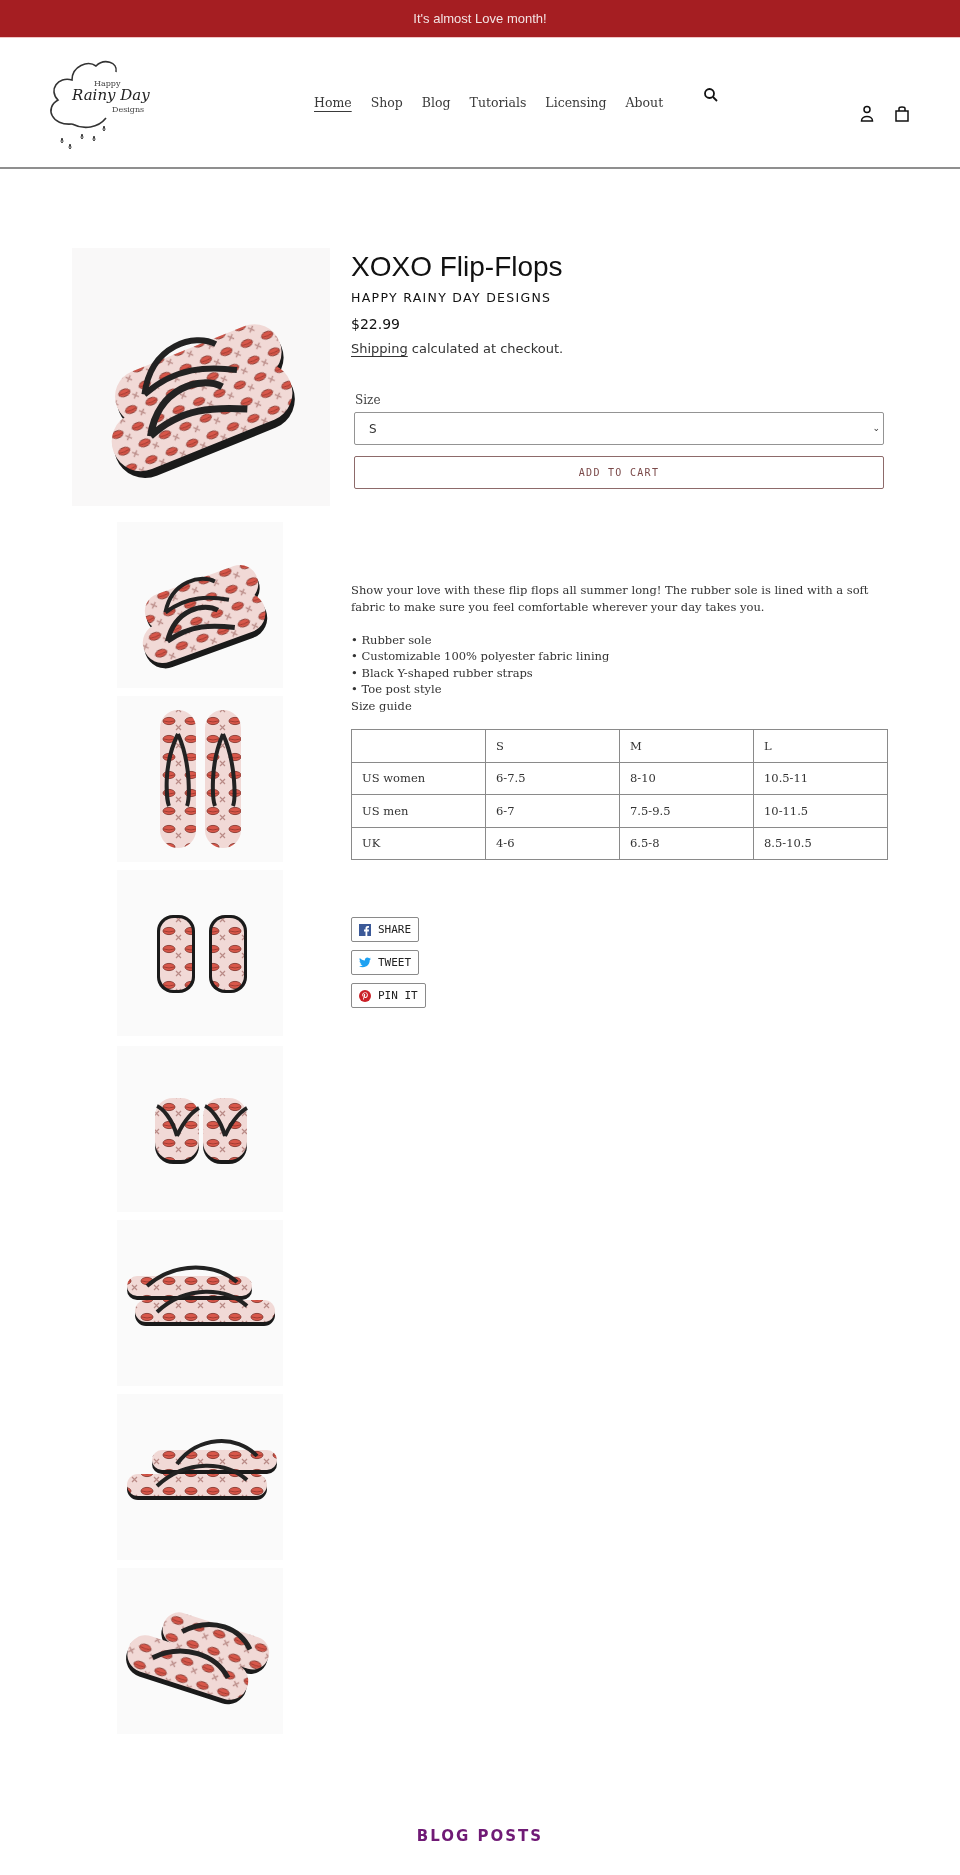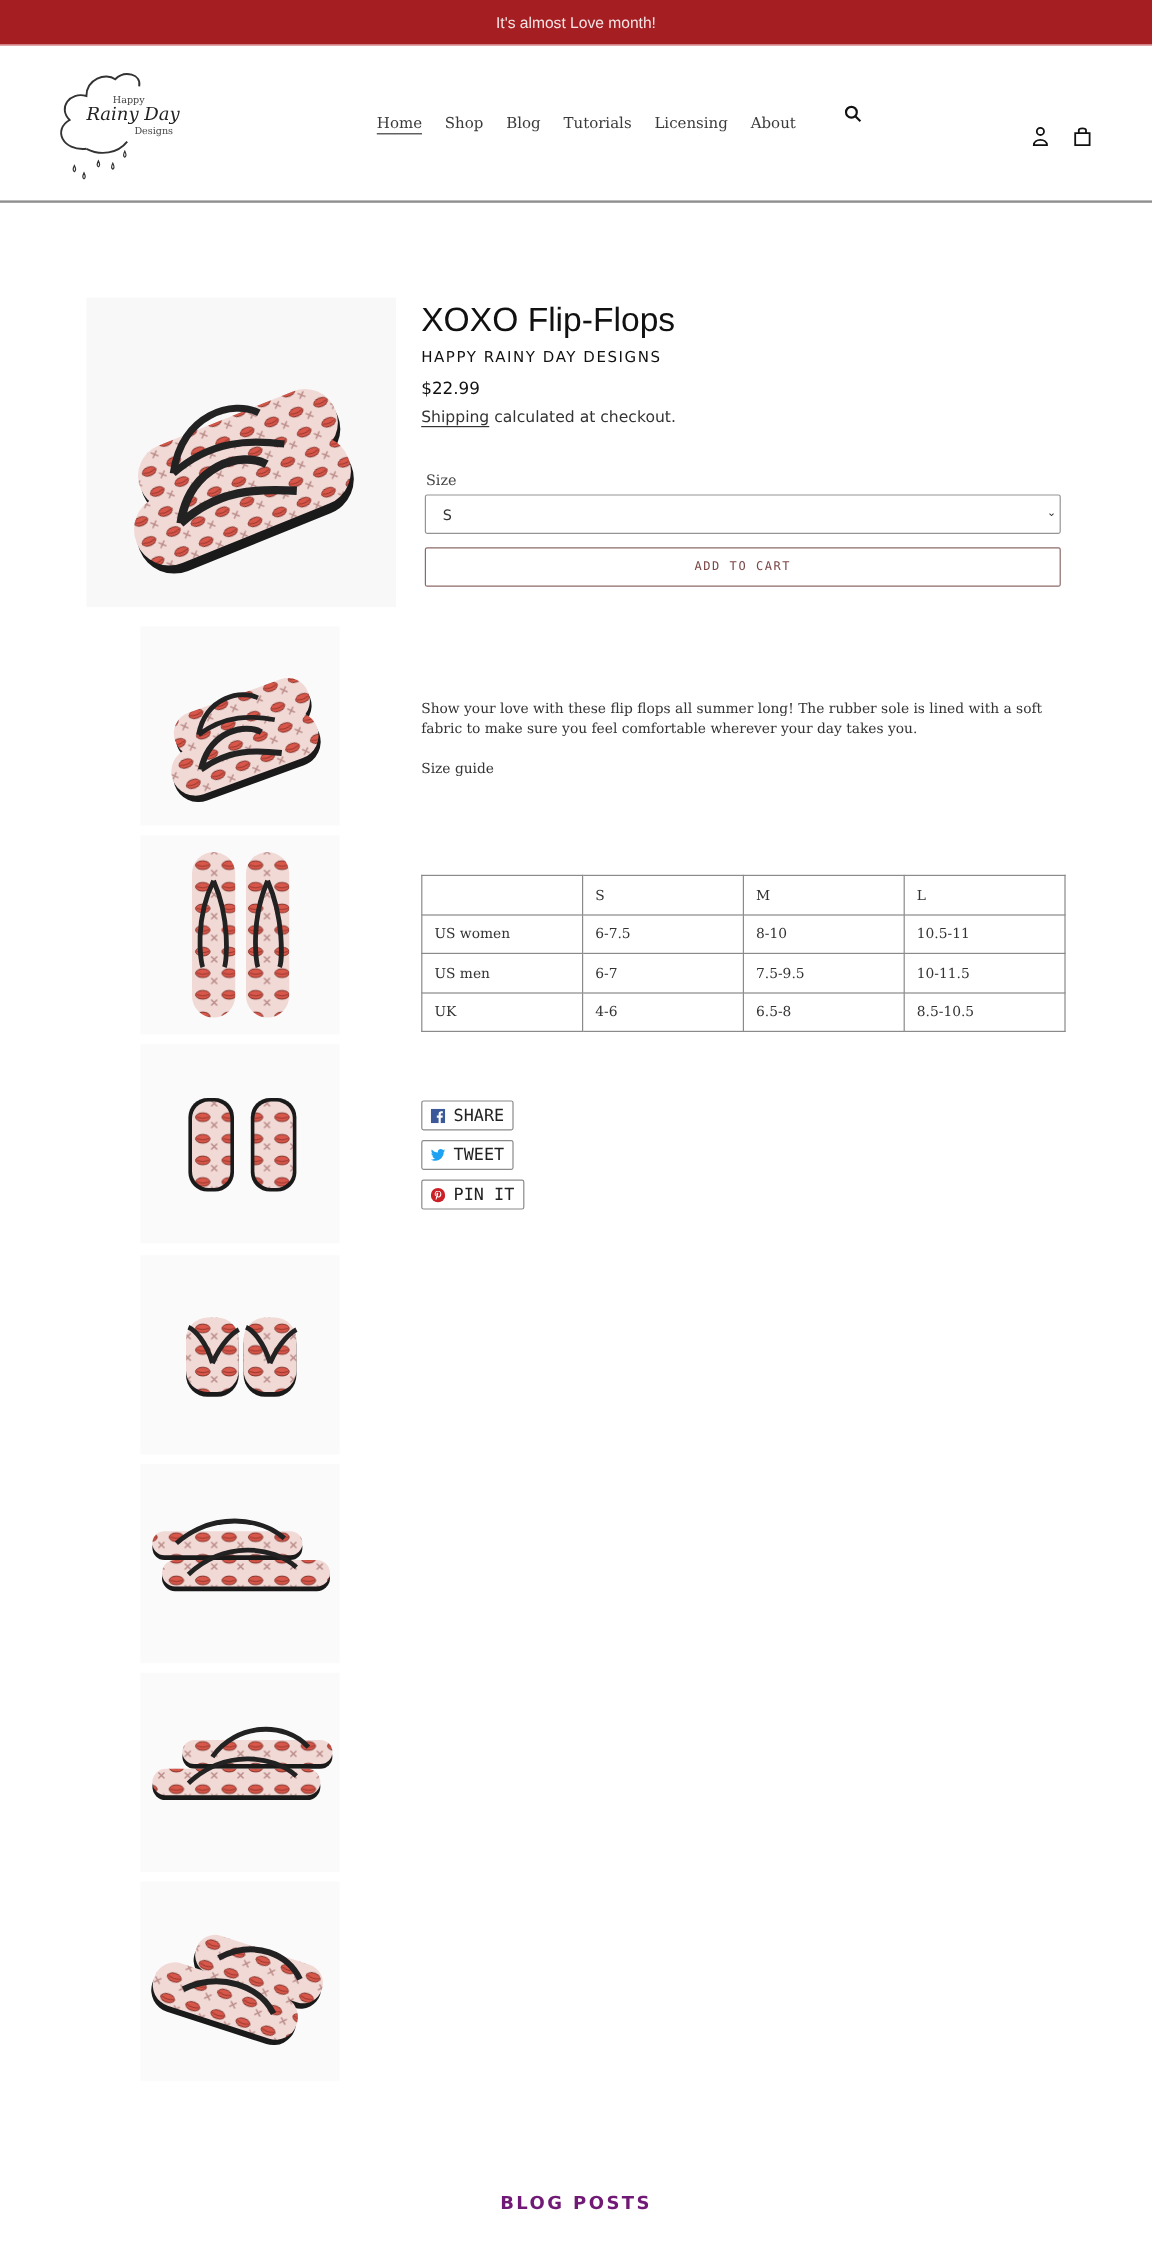--- a/index.html
+++ b/index.html
@@ -29,21 +29,21 @@
   .size-select .chev { position: absolute; right: 3px; top: 10px; font-size: 9px; color: #333; }
   .add-to-cart { position: absolute; left: 354px; top: 456px; width: 530px; height: 33px; border: 1px solid #8d6a6a; border-radius: 2px; background: #fff; display: flex; align-items: center; justify-content: center; font-family: "DejaVu Sans Mono", monospace; font-size: 10px; letter-spacing: 1.3px; color: #7a4848; cursor: pointer; }
 
   .desc { position: absolute; left: 351px; top: 582px; width: 540px; font-size: 11.5px; line-height: 16.5px; color: #333; }
   .desc p { margin-bottom: 16.5px; }
   .desc ul { list-style: none; }
 
   .size-table { position: absolute; left: 351px; top: 729px; width: 537px; border-collapse: collapse; font-size: 11.5px; color: #333; }
   .size-table td { border: 1px solid #8a8a8a; height: 32.5px; padding-left: 10px; width: 134px; }
 
-  .share { position: absolute; left: 351px; border: 1px solid #8a8a8a; border-radius: 2px; height: 25px; display: flex; align-items: center; padding: 0 7px 0 7px; gap: 7px; font-family: "DejaVu Sans Mono", monospace; font-size: 14px; color: #222; background: #fff; cursor: pointer; }
+  .share { position: absolute; left: 351px; border: 1px solid #8a8a8a; border-radius: 2px; height: 25px; display: flex; align-items: center; padding: 0 7px 0 7px; gap: 7px; font-family: "DejaVu Sans Mono", monospace; font-size: 11px; color: #222; background: #fff; cursor: pointer; }
 
   .blog-title { position: absolute; left: 0; top: 1827px; width: 960px; text-align: center; font-family: "DejaVu Sans", sans-serif; font-size: 15px; letter-spacing: 2px; color: #701a75; }
 </style>
 </head>
 <body>
 
 <svg width="0" height="0" style="position:absolute">
   <defs>
     <pattern id="lips" width="22" height="18" patternUnits="userSpaceOnUse">
       <rect width="22" height="18" fill="#f1d9d6"></rect>
@@ -189,20 +189,26 @@
 
 <div class="size-label">Size</div>
 <div class="size-select">
   <span>S</span>
   <span class="chev">⌄</span>
 </div>
 <div class="add-to-cart">ADD TO CART</div>
 
 <div class="desc">
   <p>Show your love with these flip flops all summer long! The rubber sole is lined with a soft fabric to make sure you feel comfortable wherever your day takes you.</p>
+  <ul>
+    <li>• Rubber sole</li>
+    <li>• Customizable 100% polyester fabric lining</li>
+    <li>• Black Y-shaped rubber straps</li>
+    <li>• Toe post style</li>
+  </ul>
   <div>Size guide</div>
 </div>
 
 <table class="size-table">
   <tbody>
       <tr>
     <td></td>
     <td>S</td>
     <td>M</td>
     <td>L</td>

